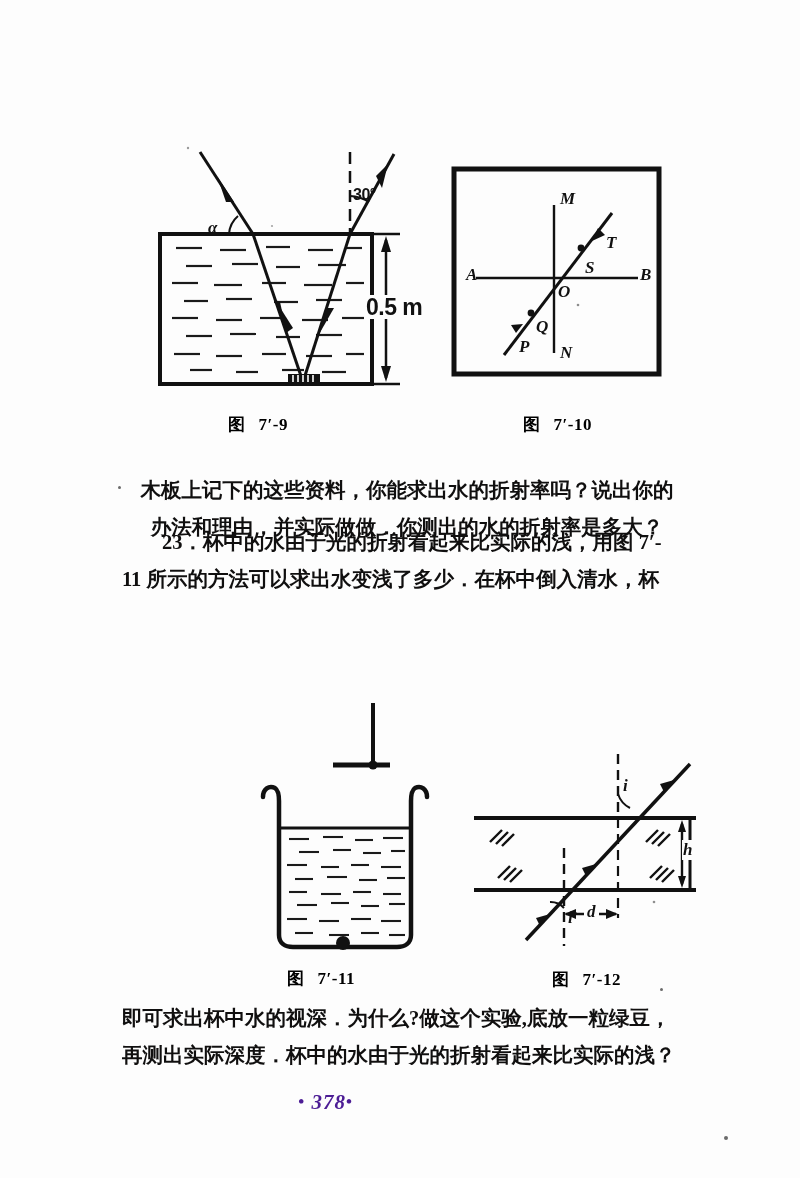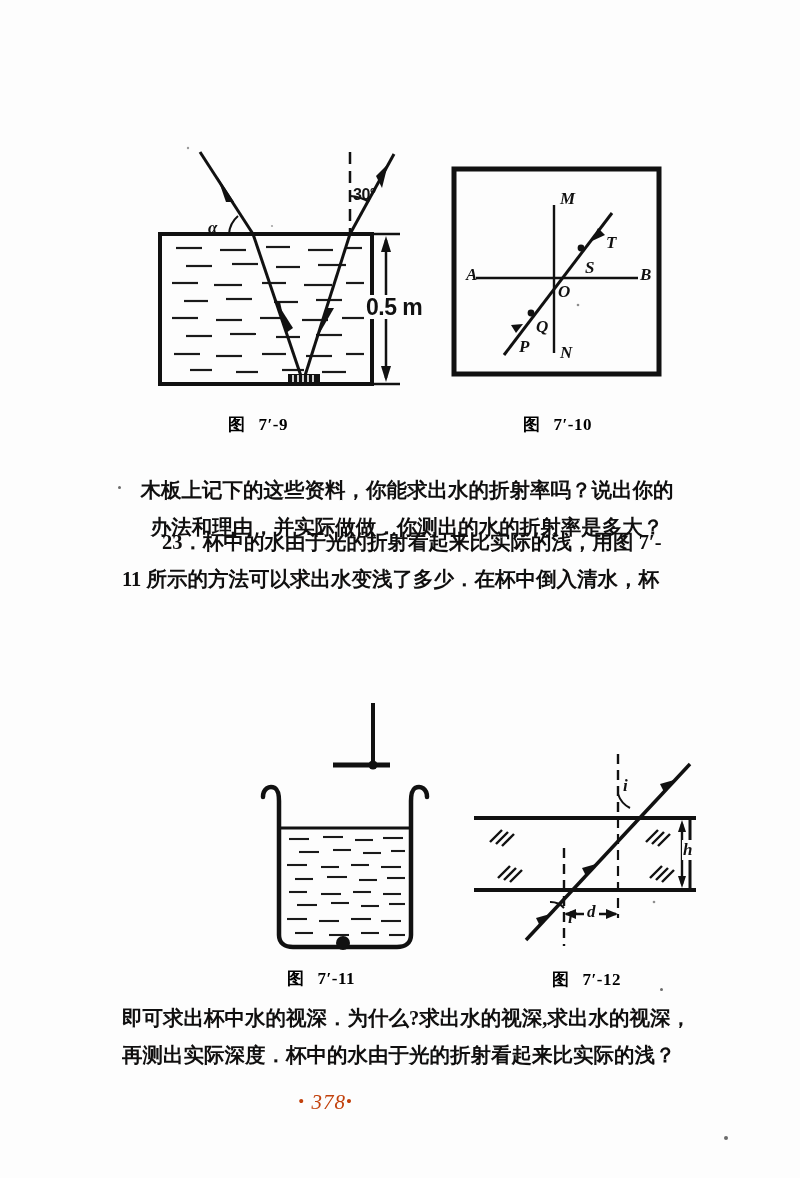--- a/index.html
+++ b/index.html
@@ -84,23 +84,23 @@
   }
 
   
   #pagenum {
     position: absolute;
     left: 0; top: 1090px;
     width: 651px;
     text-align: center;
     font-family: "Liberation Serif", "DejaVu Serif", serif;
     font-style: italic;
-    font-weight: normal;
+    font-weight: bold;
     font-size: 21px;
-    color: #c2410c;
+    color: #4c1d95;
     letter-spacing: 1px;
   }
   #pagenum .dot { font-style: normal; font-size: 17px; vertical-align: 2px; }
 
   .speck {
     position: absolute;
     background: #6b6b6b;
     border-radius: 50%;
   }
   svg { display: block; }
@@ -393,21 +393,21 @@
 
   <div class="caption" style="left:287px; top:928px;margin-top:39px;">
     <span class="cap-word">图</span><span>7′-11</span>
   </div>
 
   <div class="caption" style="left:552px; top:968px;">
     <span class="cap-word">图</span><span>7′-12</span>
   </div>
 
   <div class="textblock" style="top:1000px;">
-    <p>即可求出杯中水的视深．为什么?求出水的视深,求出水的视深，</p>
+    <p>即可求出杯中水的视深．为什么?做这个实验,底放一粒绿豆，</p>
     <p>再测出实际深度．杯中的水由于光的折射看起来比实际的浅？</p>
   </div>
 
   <div id="pagenum">
     <span class="dot">•</span>
     <span>378</span><span class="dot">•</span>
   </div>
 
   <div class="speck" style="left:118px;top:486px;width:3px;height:3px;"></div>
   <div class="speck" style="left:724px;top:1136px;width:4px;height:4px;"></div>

